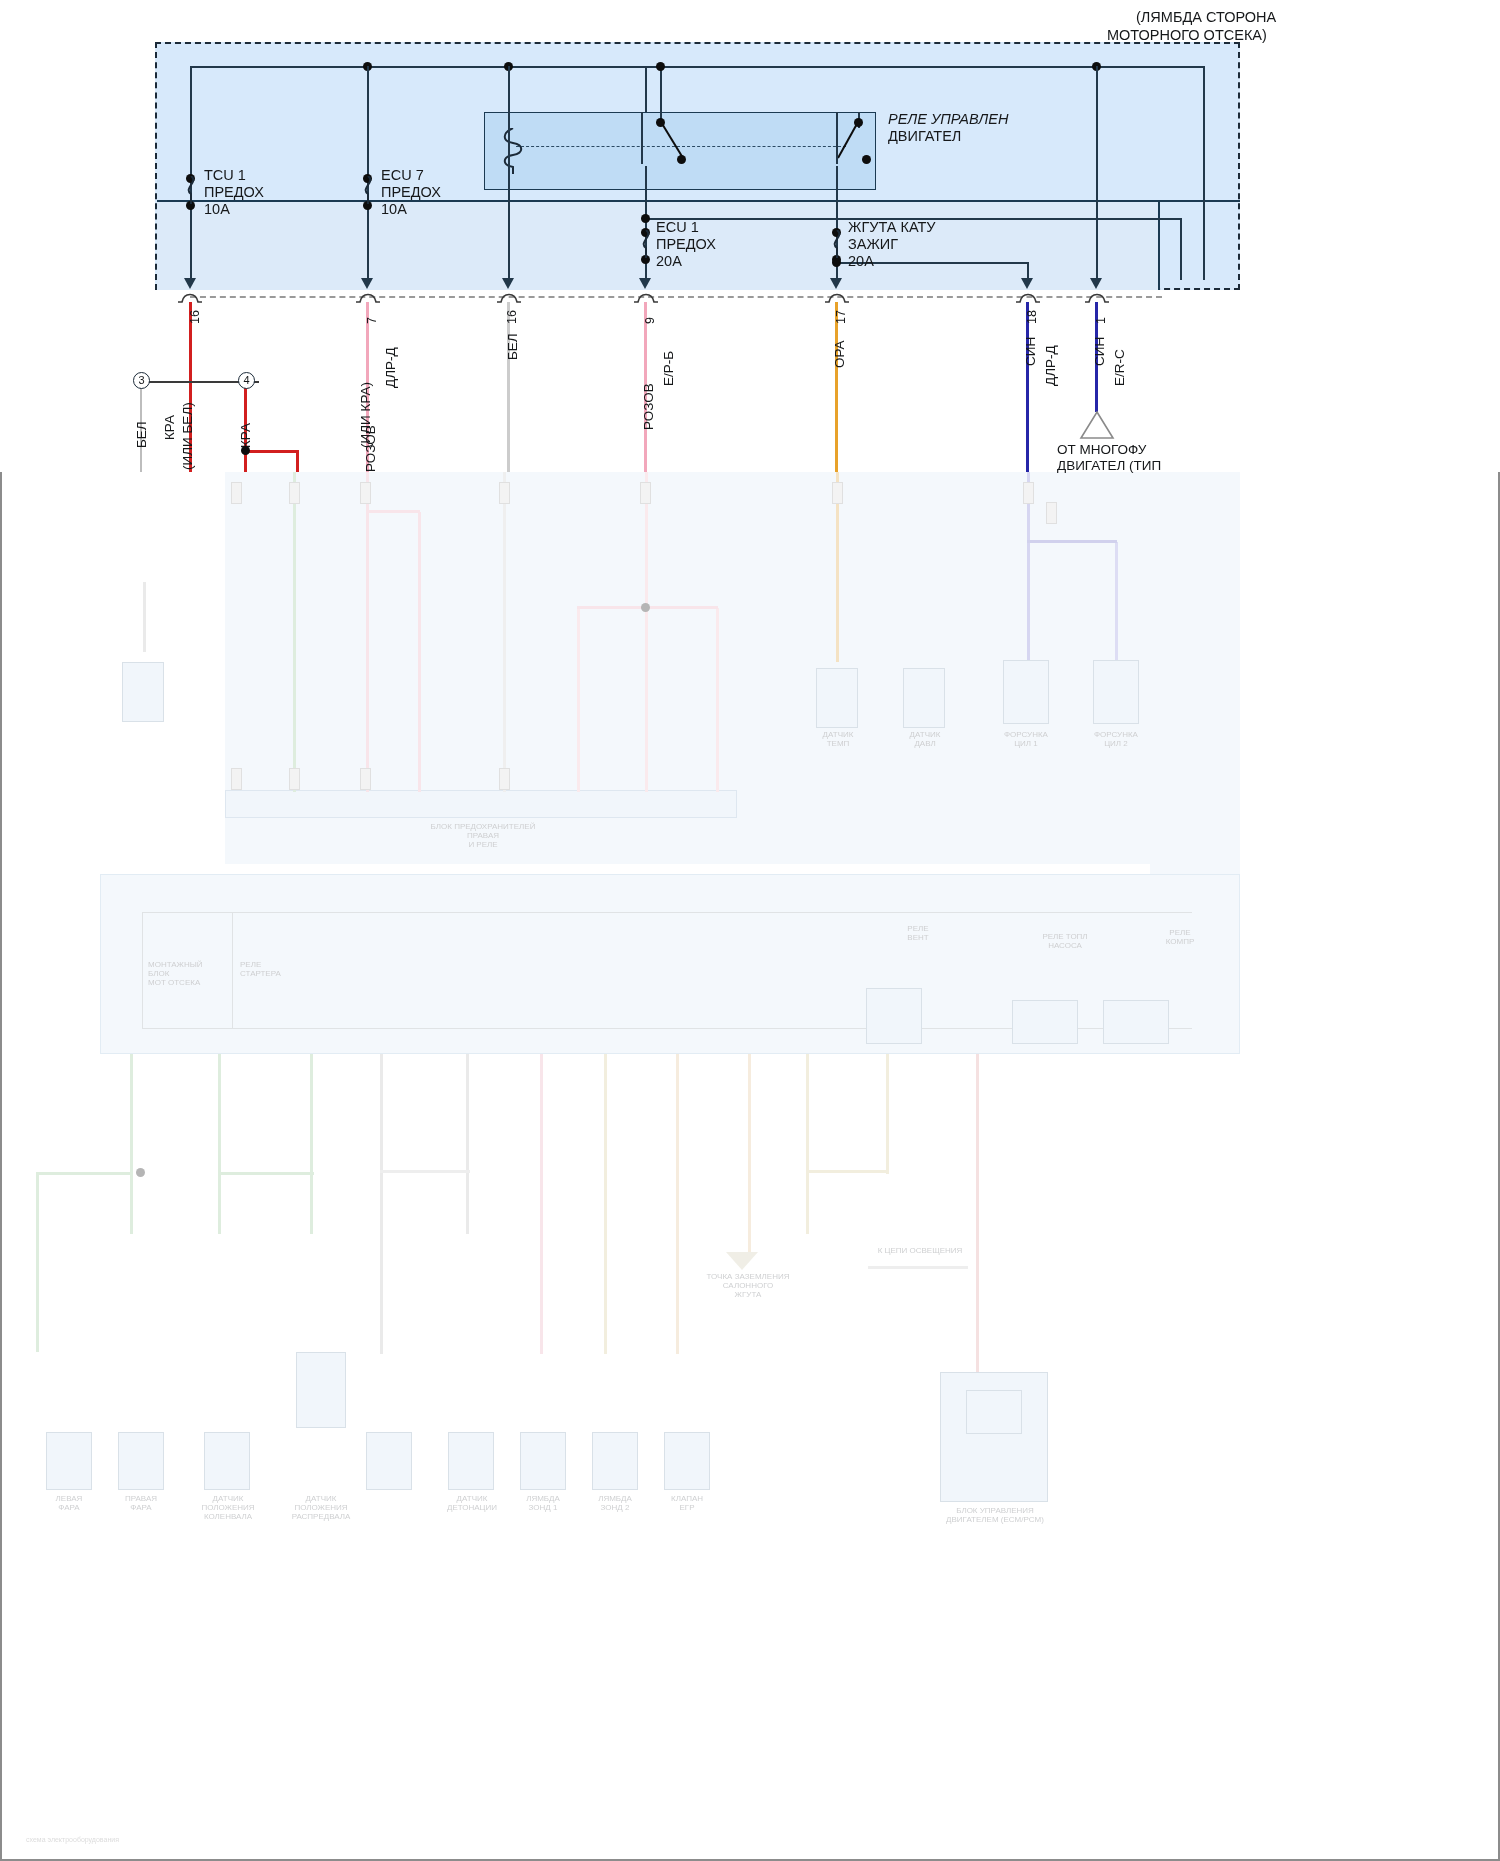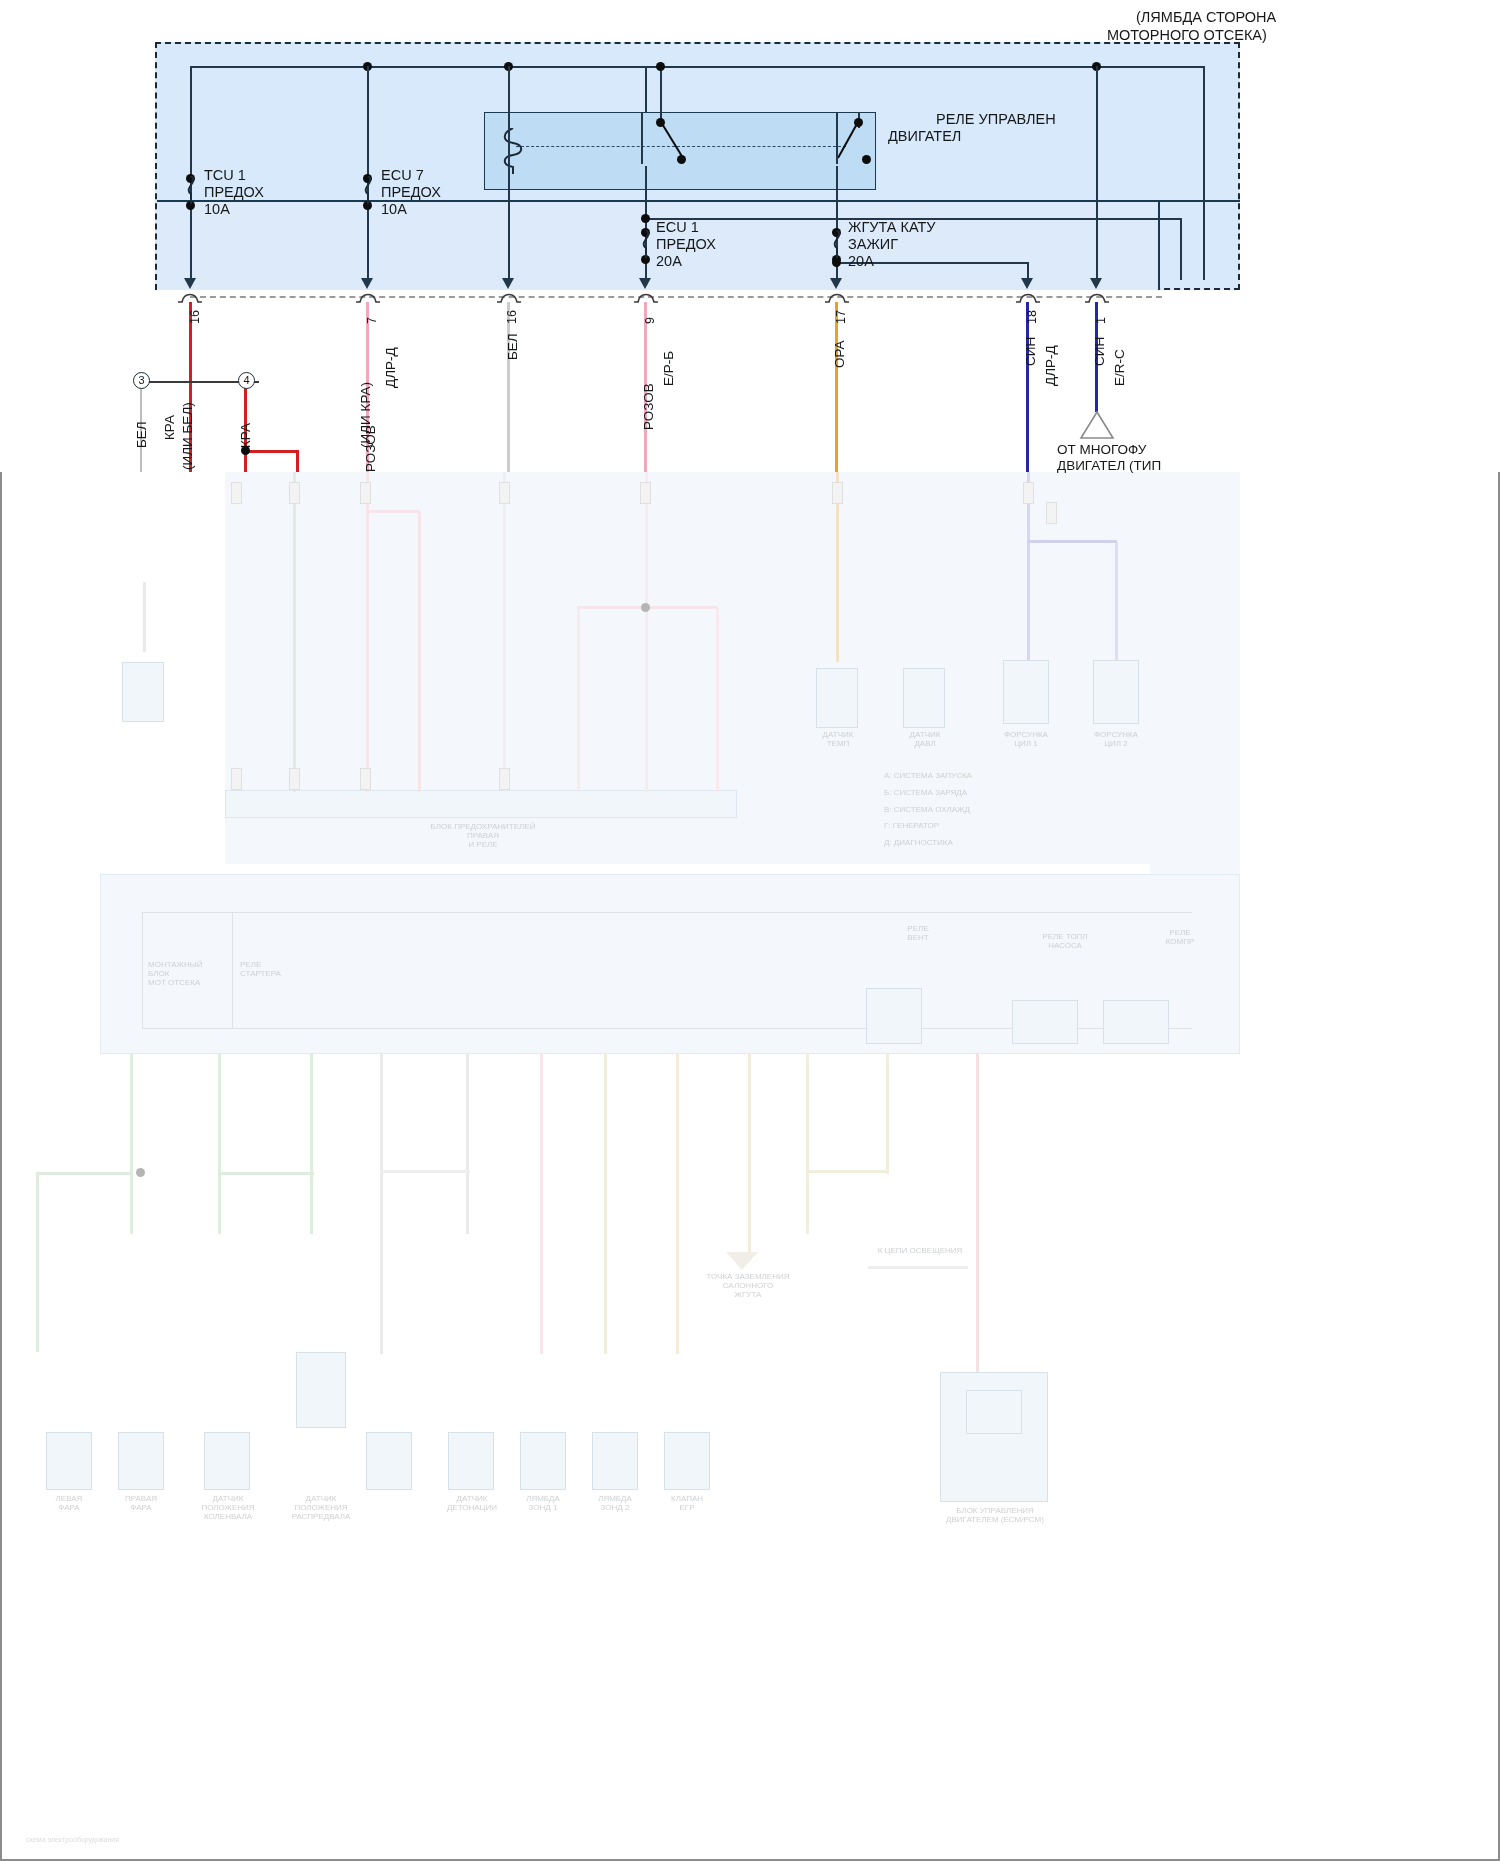--- a/index.html
+++ b/index.html
@@ -147,25 +147,20 @@
     <div class="termbox" style="left:640px; top:10px; width:11px; height:22px;"></div>
     <div class="termbox" style="left:832px; top:10px; width:11px; height:22px;"></div>
     <div class="termbox" style="left:1023px; top:10px; width:11px; height:22px;"></div>
     <div class="termbox" style="left:1046px; top:30px; width:11px; height:22px;"></div>
 
     <div class="termbox" style="left:231px; top:296px; width:11px; height:22px;"></div>
     <div class="termbox" style="left:289px; top:296px; width:11px; height:22px;"></div>
     <div class="termbox" style="left:360px; top:296px; width:11px; height:22px;"></div>
     <div class="termbox" style="left:499px; top:296px; width:11px; height:22px;"></div>
 
-    <div class="blurtext" style="left:884px; top:296px; width:170px; text-align:left; line-height:2.1;">А: СИСТЕМА ЗАПУСКА
-Б: СИСТЕМА ЗАРЯДА
-В: СИСТЕМА ОХЛАЖД
-Г: ГЕНЕРАТОР
-Д: ДИАГНОСТИКА</div>
 
     <div class="boxfill2" style="left:100px; top:402px; width:1140px; height:180px; border:1px solid #9cc2e2;"></div>
     <div class="hline" style="left:142px; top:440px; width:1050px; height:1px; background:#9aa5ad;"></div>
     <div class="hline" style="left:142px; top:556px; width:1050px; height:1px; background:#9aa5ad;"></div>
     <div class="vline" style="left:142px; top:440px; height:116px; width:1px; background:#9aa5ad;"></div>
     <div class="vline" style="left:232px; top:440px; height:116px; width:1px; background:#9aa5ad;"></div>
 
     <div class="blurtext" style="left:148px; top:488px; width:60px; text-align:left;">МОНТАЖНЫЙ
 БЛОК
 МОТ ОТСЕКА</div>
@@ -273,21 +268,21 @@
       <line x1="6" y1="4" x2="28" y2="40" stroke="#0d0d0d" stroke-width="2"></line>
       <line x1="203" y1="4" x2="183" y2="40" stroke="#0d0d0d" stroke-width="2"></line>
     </svg>
     <div class="dot" style="left:656px; top:118px;"></div>
     <div class="dot" style="left:854px; top:118px;"></div>
     <div class="dot" style="left:677px; top:155px;"></div>
     <div class="dot" style="left:862px; top:155px;"></div>
     <div class="vline" style="left:641px; top:112px; height:52px;"></div>
     <div class="vline" style="left:836px; top:112px; height:52px;"></div>
 
-    <div class="lbl s14" style="left:936px; top:110px;">РЕЛЕ УПРАВЛЕН</div>
+    <div class="lbl s14" style="left:888px; top:110px;font-style:italic;">РЕЛЕ УПРАВЛЕН</div>
     <div class="lbl s14" style="left:888px; top:127px;">ДВИГАТЕЛ</div>
 
     <div class="hline" style="left:190px; top:66px; width:1013px;"></div>
     <div class="dot" style="left:363px; top:62px;"></div>
     <div class="dot" style="left:504px; top:62px;"></div>
     <div class="dot" style="left:656px; top:62px;"></div>
     <div class="dot" style="left:1092px; top:62px;"></div>
 
     <div class="vline" style="left:190px; top:66px; height:214px;"></div>
     <div class="vline" style="left:367px; top:66px; height:214px;"></div>

